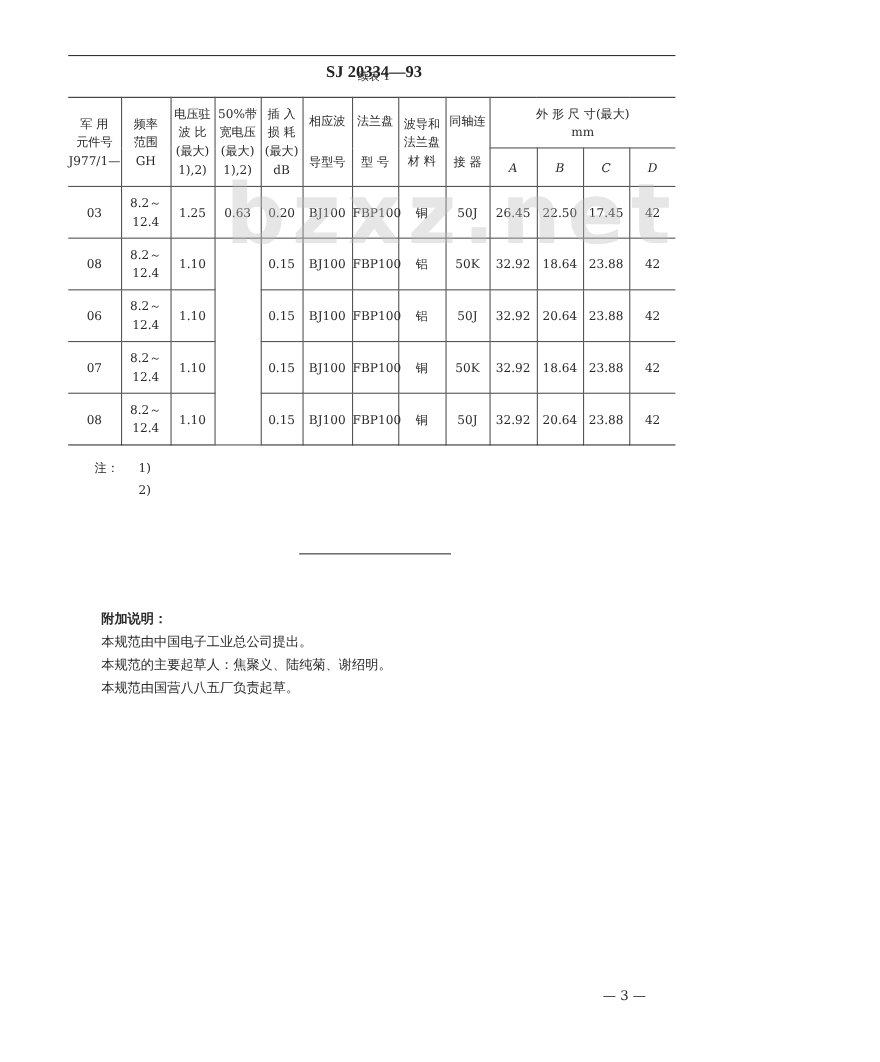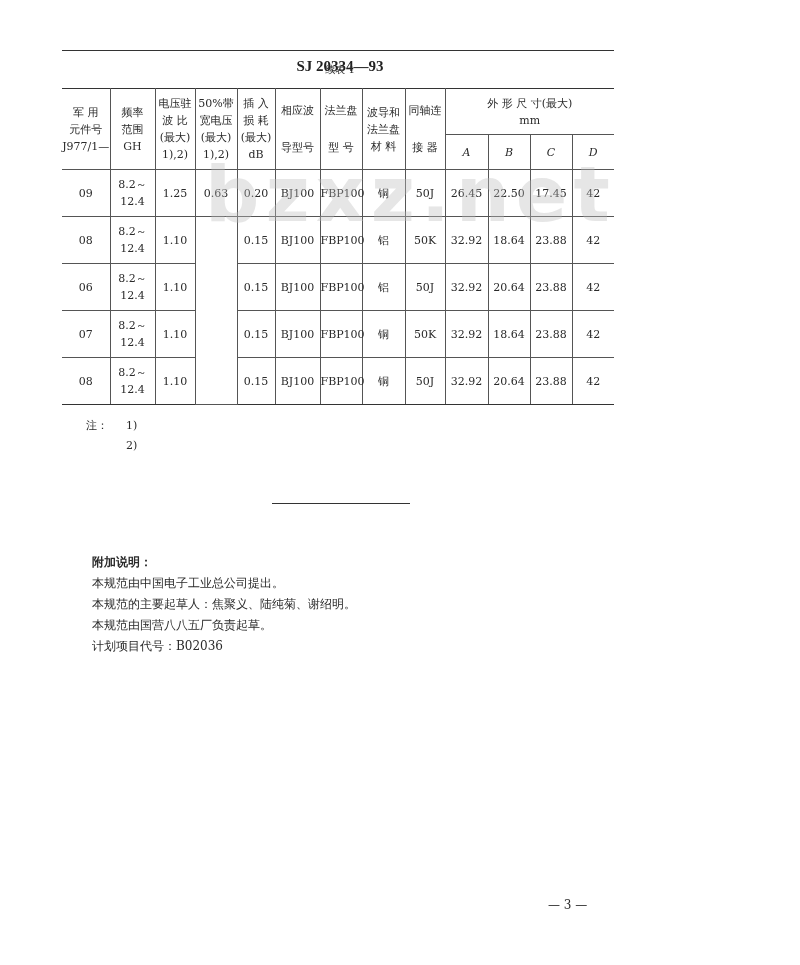--- a/index.html
+++ b/index.html
@@ -112,21 +112,21 @@
     </tr>
     <tr class="hdr2">
       <th class="ital">A</th>
       <th class="ital">B</th>
       <th class="ital">C</th>
       <th class="ital right-open">D</th>
     </tr>
   </thead>
   <tbody>
     <tr>
-      <td class="left-open">09</td>
+      <td class="left-open">03</td>
       <td>
           <div>8.2～</div>
           <div>12.4</div>
         </td>
       <td>1.25</td>
       <td>0.63</td>
       <td>0.20</td>
       <td>BJ100</td>
       <td>FBP100</td>
       <td>铜</td>
@@ -221,16 +221,15 @@
   </div>
 </div>
 
 <div class="sep-line"></div>
 
 <div class="addendum">
   <div class="head">附加说明：</div>
   <div>本规范由中国电子工业总公司提出。</div>
   <div>本规范的主要起草人：焦聚义、陆纯菊、谢绍明。</div>
   <div>本规范由国营八八五厂负责起草。</div>
-  <div>计划项目代号：B02036</div>
 </div>
 
 <div class="page-num">— 3 —</div>
 
 </body></html>

